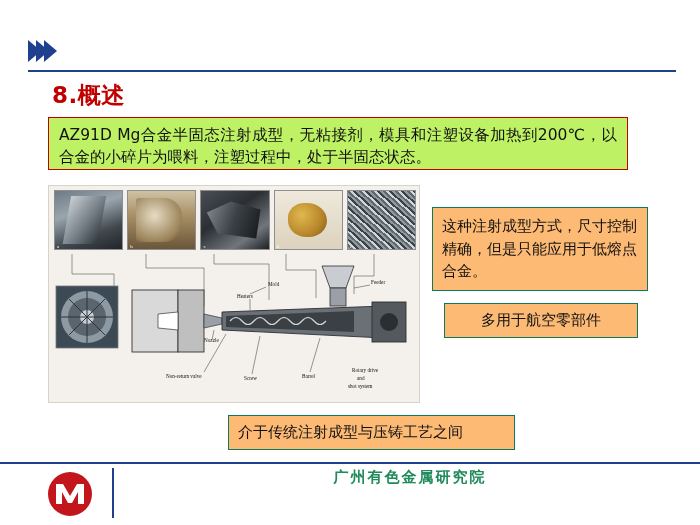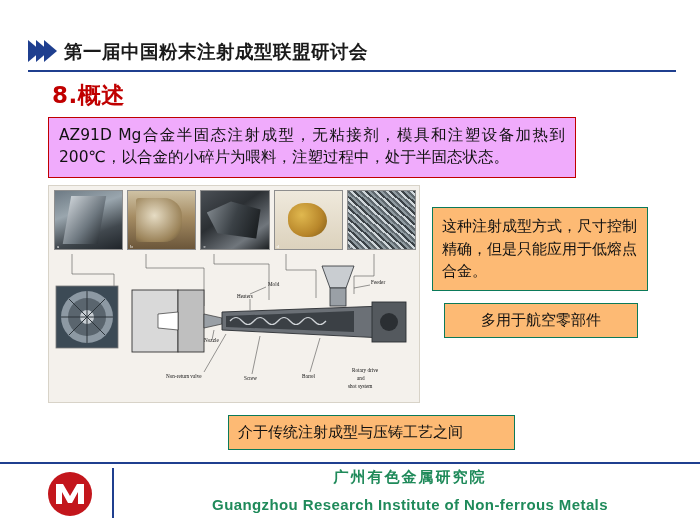--- a/index.html
+++ b/index.html
@@ -73,24 +73,24 @@
     font-weight: bold;
     color: #c00000;
     letter-spacing: 0.5px;
   }
 
   
   .red-box {
     position: absolute;
     left: 48px;
     top: 117px;
-    width: 528px;
+    width: 580px;
     border: 1.5px solid #c00000;
-    background: #f0abfc;
-    padding: 6px 10px 8px 10px;
+    background: #bef264;
+    padding: 6px 10px 0 10px;
     box-sizing: border-box;
   }
   .red-box p {
     margin: 0;
     font-family: "DejaVu Sans", "Liberation Sans", sans-serif;
     font-size: 15.5px;
     line-height: 1.45;
     color: #111111;
     text-align: justify;
   }
@@ -265,21 +265,20 @@
 <body>
 
 <div class="slide">
 
   <div class="header">
     <span class="chevrons">
       <span class="chev c1"></span>
       <span class="chev c2"></span>
       <span class="chev c3"></span>
     </span>
-    <span class="header-title">第一届中国粉末注射成型联盟研讨会</span>
   </div>
   <div class="header-rule"></div>
 
   <div class="section-title">8.概述</div>
 
   <div class="red-box">
     <p>AZ91D Mg合金半固态注射成型，无粘接剂，模具和注塑设备加热到200℃，以合金的小碎片为喂料，注塑过程中，处于半固态状态。</p>
   </div>
 
   <div class="figure">
@@ -371,17 +370,16 @@
 
   <div class="footer-rule"></div>
   <div class="footer">
     <svg class="logo" viewBox="0 0 52 48">
       <circle cx="26" cy="24" r="22" fill="#c3161c"></circle>
       <path d="M12 34 L12 14 L19 14 L26 26 L33 14 L40 14 L40 34 L34 34 L34 22 L28 33 L24 33 L18 22 L18 34 Z" fill="#ffffff"></path>
     </svg>
     <div class="footer-divider"></div>
     <div class="footer-text">
       <div class="footer-cn">广州有色金属研究院</div>
-      <div class="footer-en">Guangzhou Research Institute of Non-ferrous Metals</div>
     </div>
   </div>
 
 </div>
 
 </body></html>

